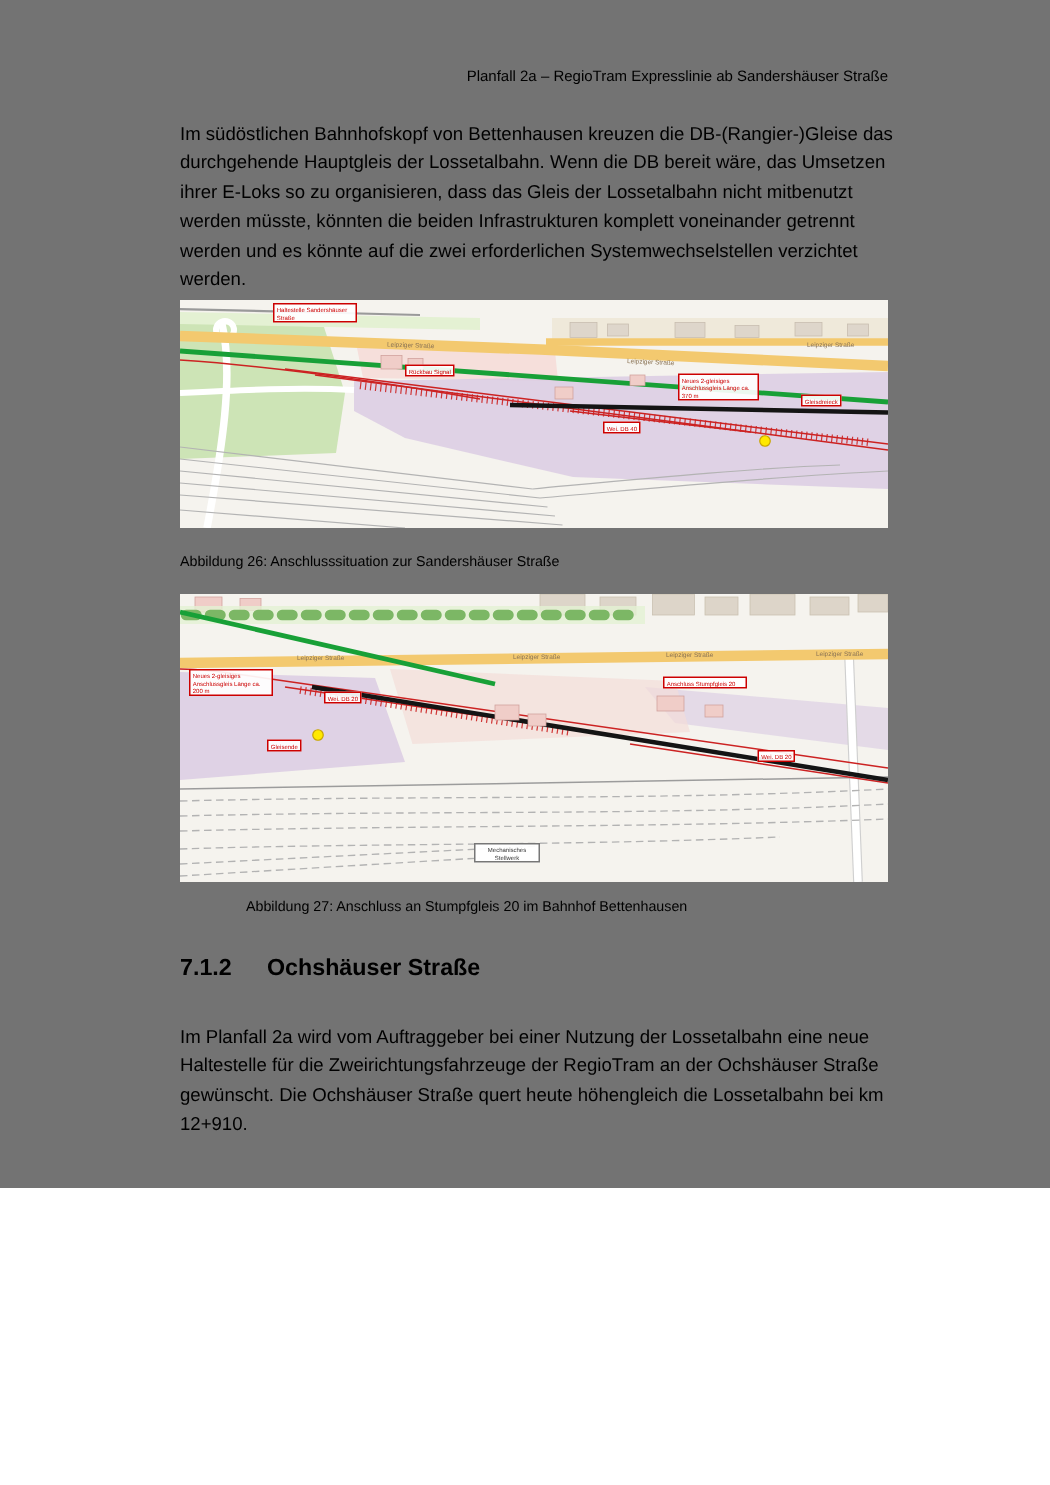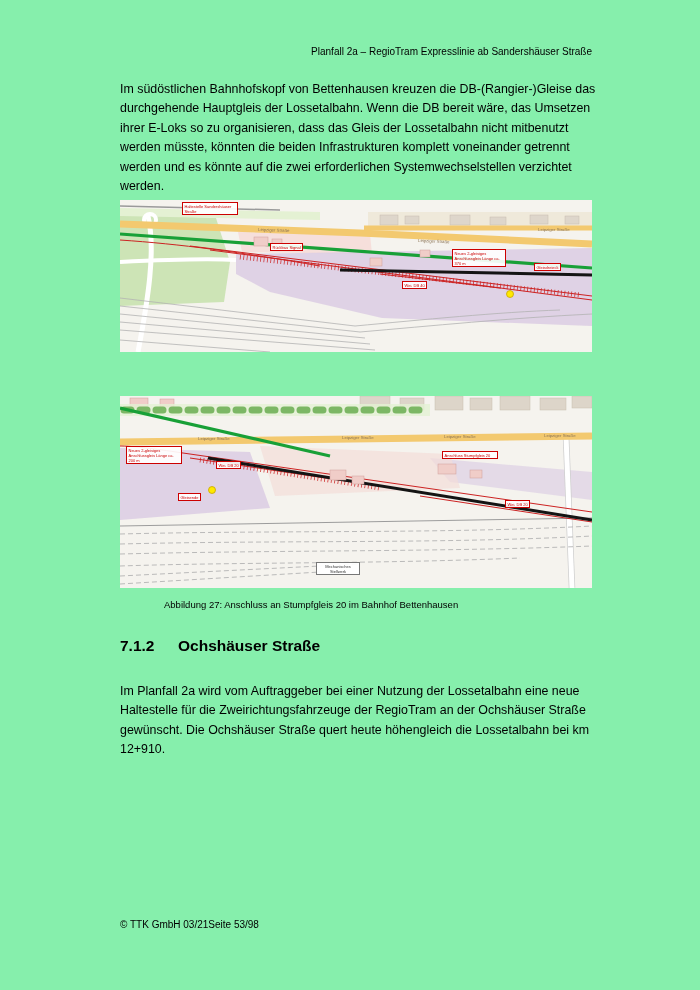--- a/index.html
+++ b/index.html
@@ -1,17 +1,17 @@
 <!DOCTYPE html>
 <html><head>
 <meta charset="utf-8">
 <style>
   *{box-sizing:border-box;margin:0;padding:0}
   html,body{background:#ffffff}
-  .page{position:relative;width:700px;height:990px;background:#86efac;overflow:hidden;
+  .page{position:relative;width:700px;height:792px;background:#737373;overflow:hidden;
         font-family:"Liberation Sans",sans-serif;color:#000;}
   .hdr{position:absolute;top:46px;right:108px;font-size:10px;}
   .para{position:absolute;left:120px;width:476px;font-size:12.4px;line-height:19.4px;text-align:left;}
   #p1{top:80px;}
   #p2{top:682px;}
   .figwrap{position:absolute;left:120px;overflow:hidden;background:#f5f3ee;}
   #fig1{top:200px;width:472px;height:152px;}
   #fig2{top:396px;width:472px;height:192px;}
   .figwrap svg{display:block;position:absolute;left:0;top:0;}
   .cap{position:absolute;left:120px;font-size:9.5px;}
@@ -103,20 +103,21 @@
       <text class="stlbl" x="138" y="31" transform="rotate(2 138 31)">Leipziger Straße</text>
       <text class="stlbl" x="298" y="42" transform="rotate(2.5 298 42)">Leipziger Straße</text>
       <text class="stlbl" x="418" y="31">Leipziger Straße</text>
     </svg>
     <div class="rbox" style="left:62px;top:2px;width:56px;">Haltestelle Sandershäuser Straße</div>
     <div class="rbox nw" style="left:150px;top:43px;">Rückbau Signal</div>
     <div class="rbox" style="left:332px;top:49px;width:54px;">Neues 2-gleisiges Anschlussgleis Länge ca. 370 m</div>
     <div class="rbox nw" style="left:414px;top:63px;">Gleisdreieck</div>
     <div class="rbox nw" style="left:282px;top:81px;">Wei. DB 40</div>
   </div>
+  <div class="cap" id="cap1">Abbildung 26: Anschlusssituation zur Sandershäuser Straße</div>
 
   <div class="figwrap" id="fig2">
     <svg viewBox="0 0 472 192" width="472" height="192">
       <rect width="472" height="192" fill="#f5f3ee"></rect>
 
       <g fill="#ddd5c9" stroke="#c8bfae" stroke-width="0.5">
         <rect x="240" y="0" width="30" height="14"></rect>
           <rect x="280" y="2" width="24" height="12"></rect>
         <rect x="315" y="0" width="28" height="14"></rect>
           <rect x="350" y="2" width="22" height="12"></rect>

